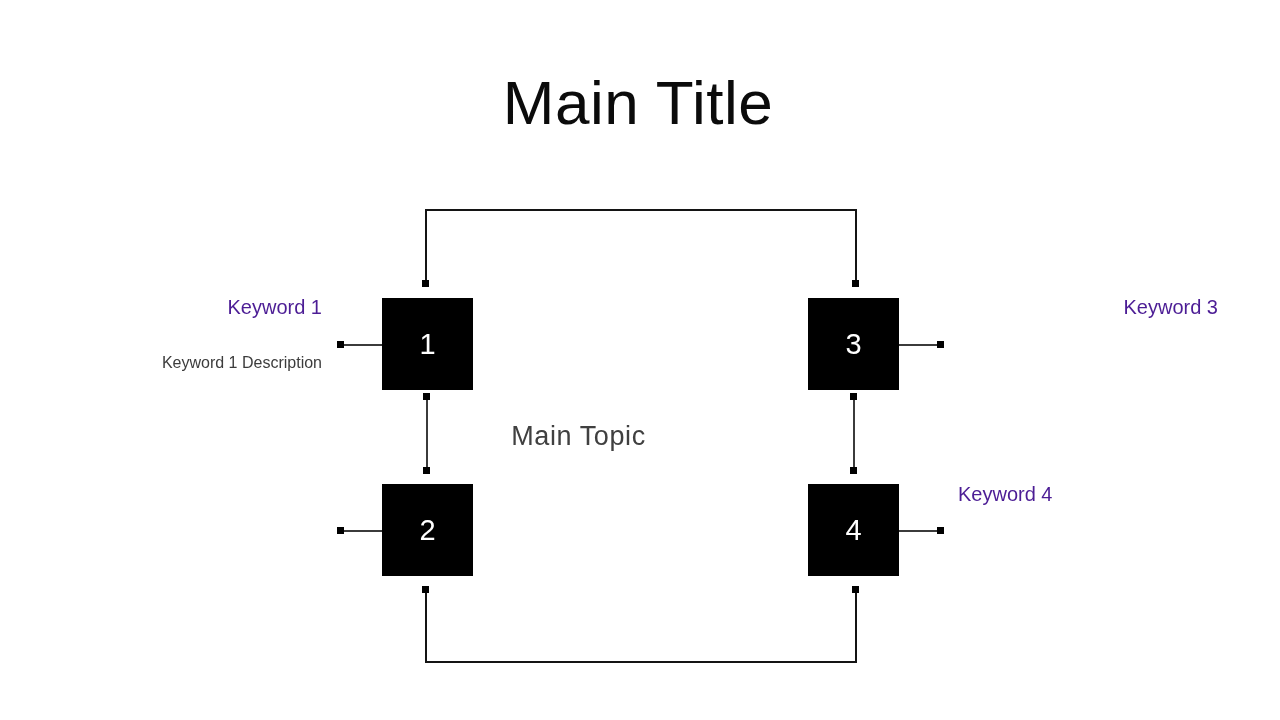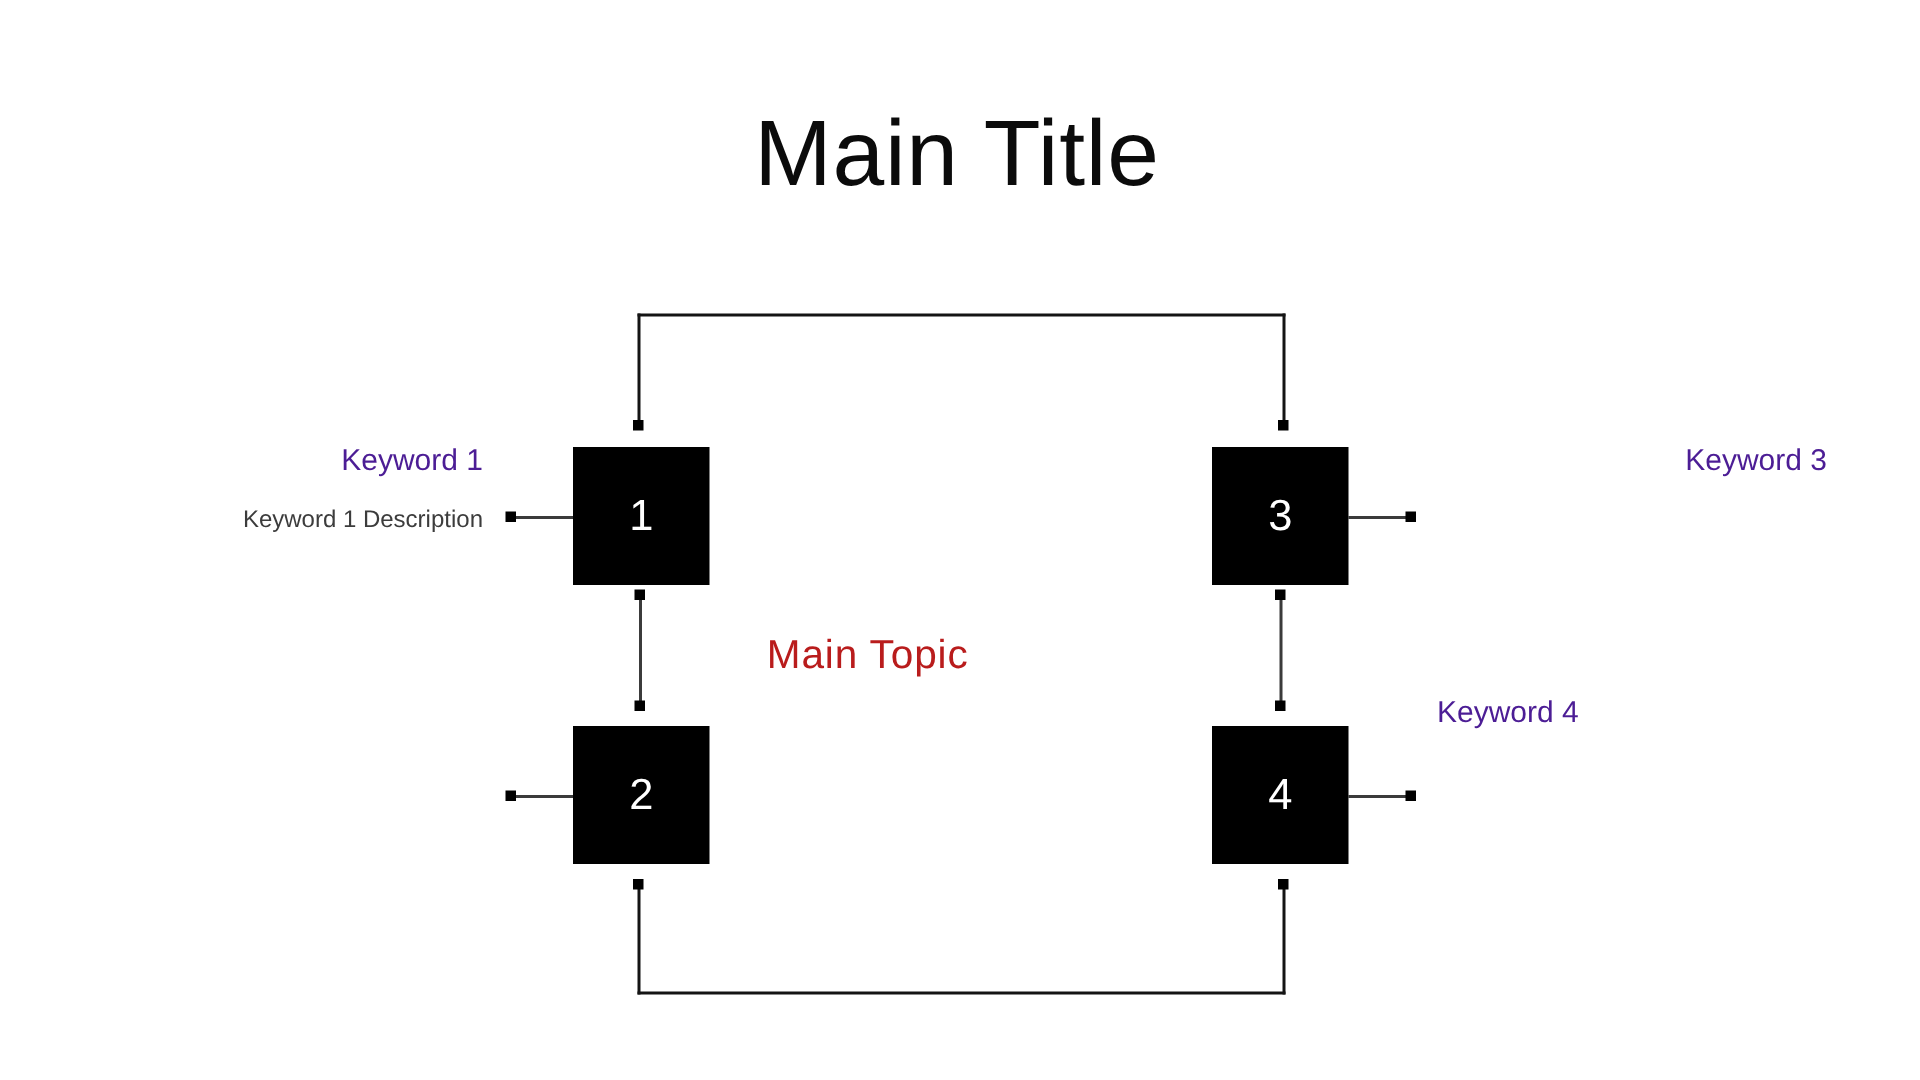--- a/index.html
+++ b/index.html
@@ -35,21 +35,21 @@
   .main-topic {
     position: absolute;
     left: 0;
     top: 419px;
     width: 1157px;
     text-align: center;
     font-size: 27px;
     font-weight: 300;
     letter-spacing: 0.6px;
     line-height: 34px;
-    color: #b91c1c;
+    color: #404040;
     white-space: nowrap;
   }
 
   
   .node-box {
     position: absolute;
     width: 91px;
     height: 92px;
     background: #000000;
     color: #ffffff;
@@ -76,29 +76,29 @@
     line-height: 26px;
     color: #4c1d95;
     white-space: nowrap;
   }
   .kw-block .kw-desc {
     font-size: 16px;
     font-weight: 400;
     line-height: 22px;
     color: #3c3c3c;
     white-space: nowrap;
-    margin-top: 16px;
+    margin-top: 32px;
   }
   .kw-block.left  { text-align: right; right: 958px; }
   .kw-block.right { text-align: left;  left: 958px; }
 
   .kw-block.k1 { top: 294px; }
   .kw-block.k2 { top: 481px; }
   .kw-block.k3 { top: 294px; text-align: right; }
-  .kw-block.k4 { top: 462px; }
+  .kw-block.k4 { top: 481px; }
   
   .leader-line {
     position: absolute;
     height: 2px;
     background: #3b3b3b;
   }
   .leader-line.l1 { left: 340px; top: 344px; width: 42px; }
   .leader-line.l2 { left: 340px; top: 530px; width: 42px; }
   .leader-line.l3 { left: 899px; top: 344px; width: 42px; }
   .leader-line.l4 { left: 899px; top: 530px; width: 42px; }

